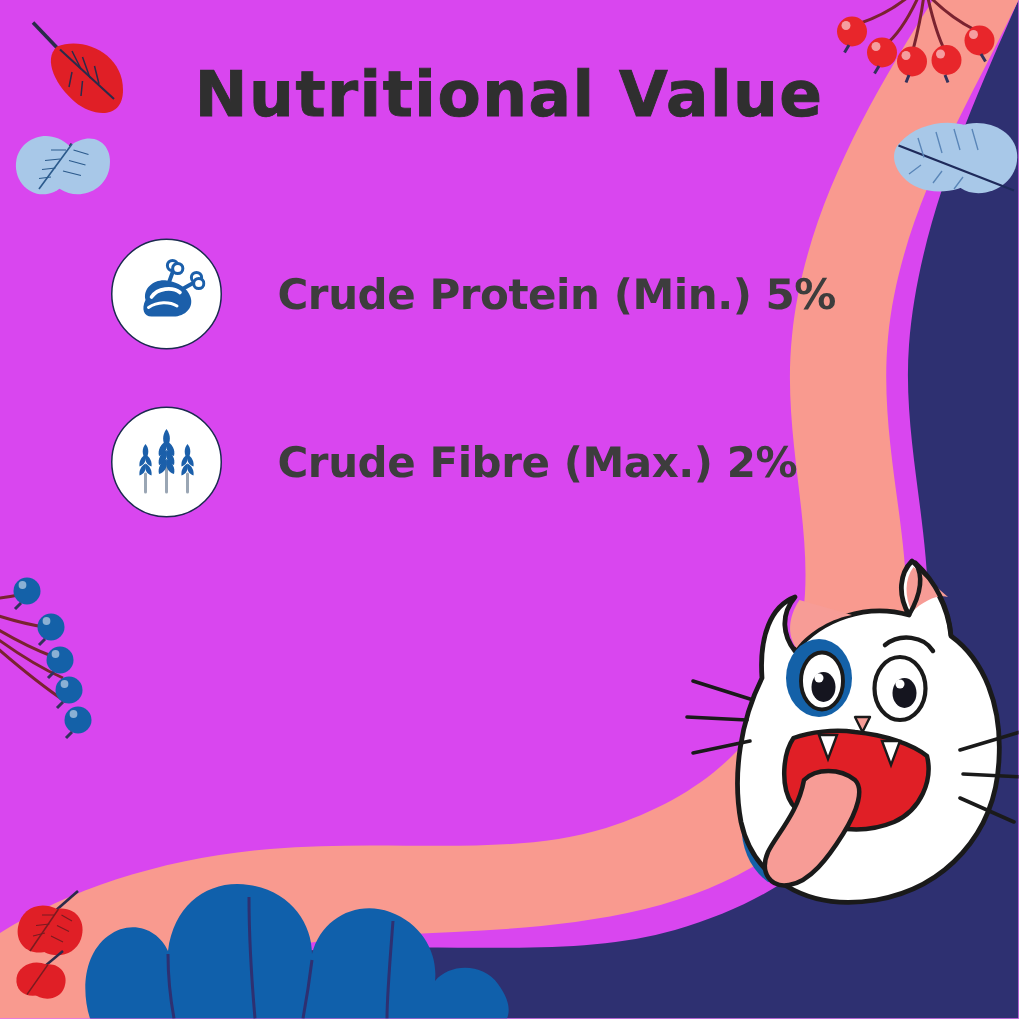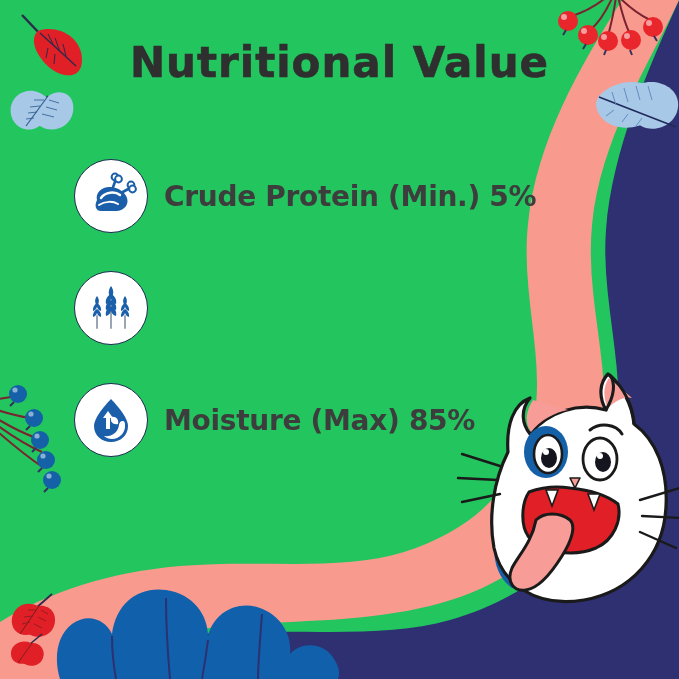--- a/index.html
+++ b/index.html
@@ -6,21 +6,21 @@
   body{
     width:679px;height:679px;
     background:#ffffff;
     font-family:"Liberation Sans", sans-serif;
     overflow:hidden;
     position:relative;
   }
   #canvas{
     position:relative;
     width:679px;height:679px;
-    background:#22c55e;
+    background:#d946ef;
     overflow:hidden;
   }
   .layer{position:absolute;top:0;left:0;width:679px;height:679px;}
   #bg-shapes{z-index:1;}
   #deco-leaves{z-index:2;}
   #cat-mascot{z-index:3;}
   #content{z-index:4;position:absolute;top:0;left:0;width:679px;height:679px;}
 
   
   .title{
@@ -50,21 +50,21 @@
     width:74px;height:74px;
     min-width:74px;
     border-radius:50%;
     border:1.6px solid #1c2b50;
     background:#ffffff;
     display:flex;align-items:center;justify-content:center;
     box-sizing:border-box;
   }
   .icon-circle svg{display:block;}
   .row-label{
-    margin-left:16px;
+    margin-left:37px;
     font-family:"DejaVu Sans", sans-serif;
     font-size:28px;
     font-weight:700;
     color:#3d3d3d;
     white-space:nowrap;
     letter-spacing:-0.3px;
   }
 </style>
 </head>
 <body>
@@ -300,34 +300,19 @@
 
             <g fill="#1b5faa">
               <path d="M40,14 C42.5,17 42.5,21 40,24 C37.5,21 37.5,17 40,14 Z"></path>
               <path d="M40,21 C43,22.5 44.5,26 44,29 C40.8,28 39.2,25 40,21 Z"></path>
               <path d="M40,21 C37,22.5 35.5,26 36,29 C39.2,28 40.8,25 40,21 Z"></path>
               <path d="M40,27 C43,28.5 44.5,32 44,35 C40.8,34 39.2,31 40,27 Z"></path>
               <path d="M40,27 C37,28.5 35.5,32 36,35 C39.2,34 40.8,31 40,27 Z"></path>
             </g>
           </svg>
         </div>
+        <div class="row-label">Crude Fibre (Max.) 2%</div>
       </div>
 
-      <div class="row">
-        <div class="icon-circle">
-          <svg width="52" height="52" viewBox="0 0 52 52">
-
-            <path d="M26,5 C26,5 43,22 43,32 C43,41.5 35.4,48 26,48
-                     C16.6,48 9,41.5 9,32 C9,22 26,5 26,5 Z" fill="#1b5faa"></path>
-
-            <path d="M40,30 C41,38 35,45 27,45 C24,45 21,44 19,42
-                     C26,43 33,39 34,31 C34.6,27 37,27 38,27 C39.4,27 39.8,28.4 40,30 Z" fill="#ffffff"></path>
-
-            <path d="M23,17 L28,24 L25,24 L25,35 L21,35 L21,24 L18,24 Z" fill="#ffffff"></path>
-            <path d="M26,23 C31,22 34,25 33,30 C28,31 25,28 26,23 Z" fill="#ffffff"></path>
-          </svg>
-        </div>
-        <div class="row-label">Moisture (Max) 85%</div>
-      </div>
 
     </div>
   </div>
 </div>
 
 </body></html>

